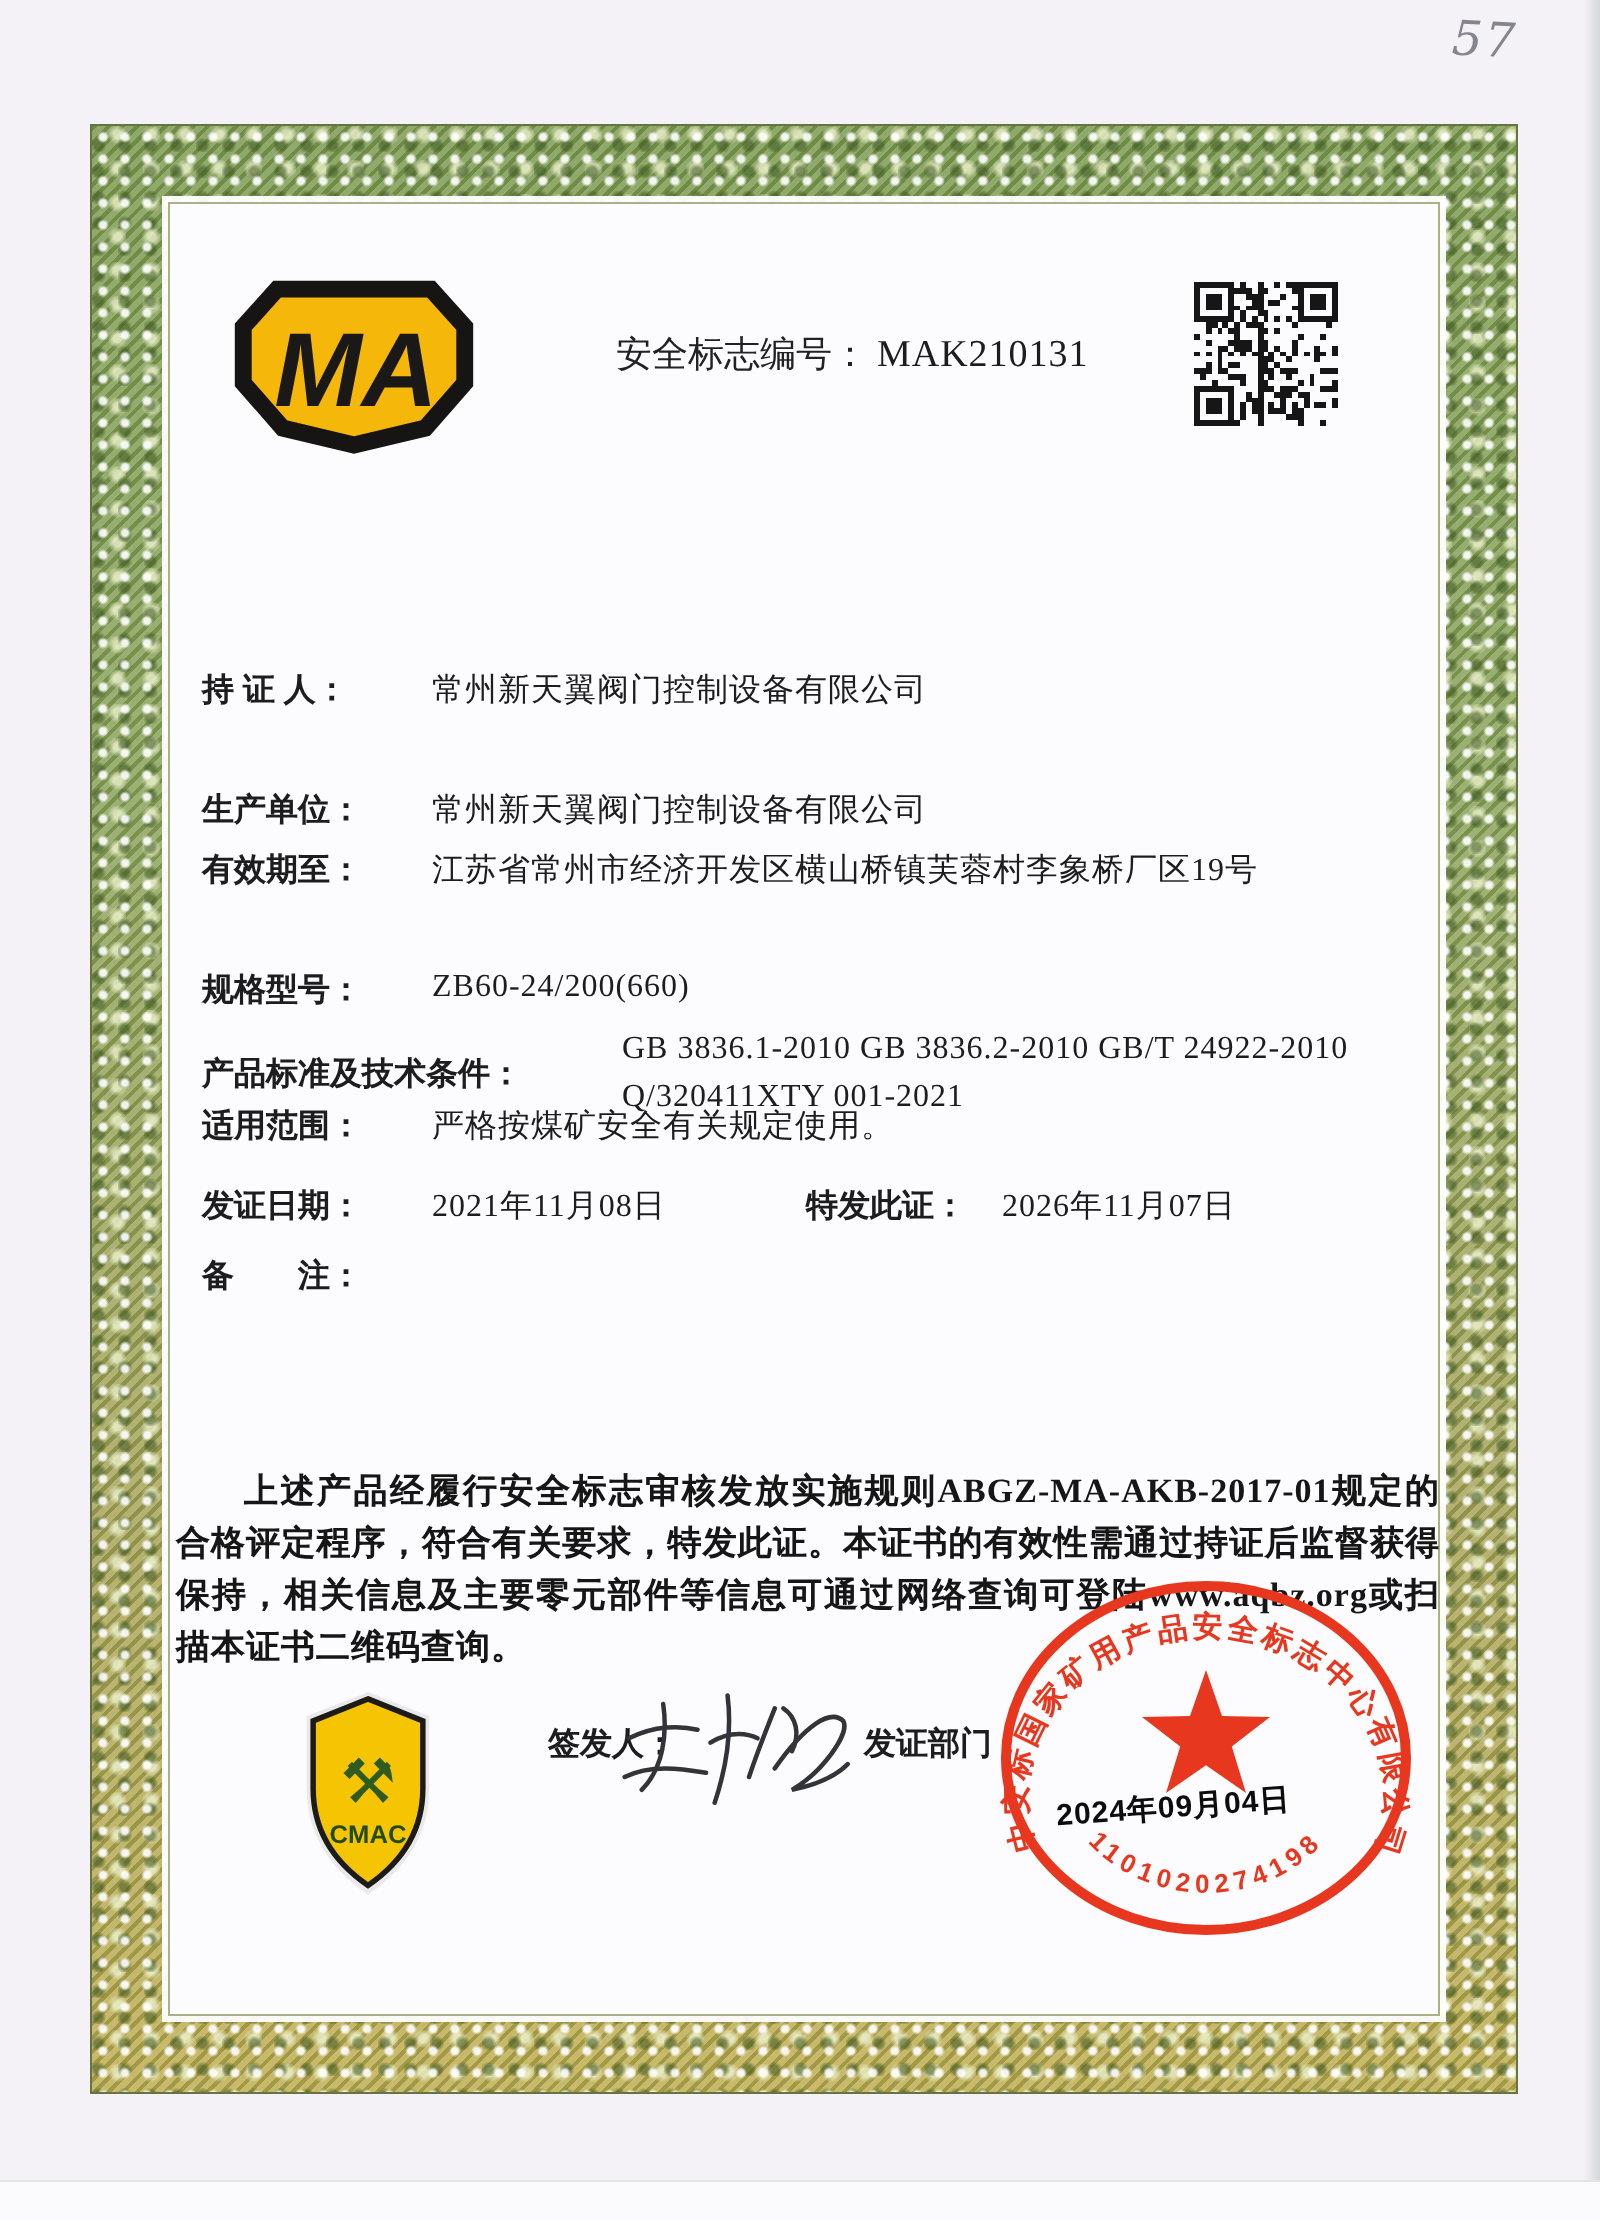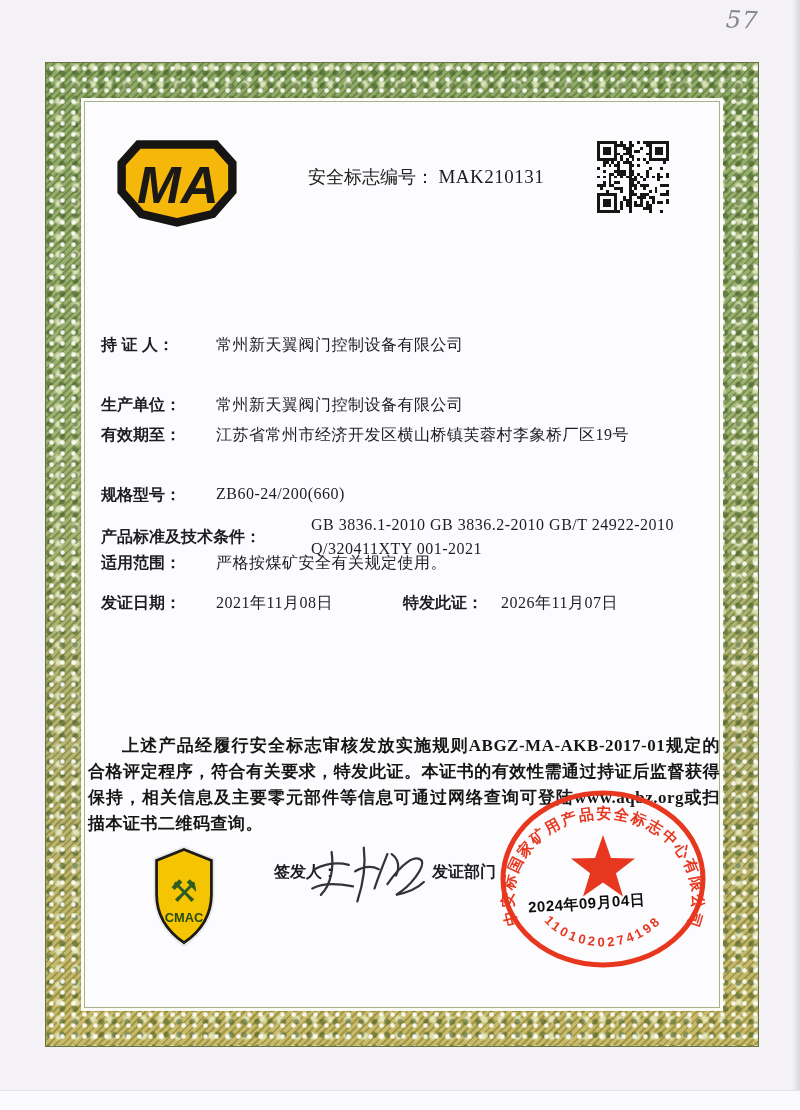--- a/index.html
+++ b/index.html
@@ -400,20 +400,23 @@
     <span class="val">严格按煤矿安全有关规定使用。</span>
   </div>
 
   <div class="row row-dates">
     <span class="lbl">发证日期：</span>
     <span class="val val1">2021年11月08日</span>
     <span class="lbl2">特发此证：</span>
     <span class="val val2">2026年11月07日</span>
   </div>
 
+  <div class="row row-remark">
+    <span class="lbl">备　　注：</span>
+  </div>
 
   <div class="statement">上述产品经履行安全标志审核发放实施规则ABGZ-MA-AKB-2017-01规定的合格评定程序，符合有关要求，特发此证。本证书的有效性需通过持证后监督获得保持，相关信息及主要零元部件等信息可通过网络查询可登陆www.aqbz.org或扫描本证书二维码查询。</div>
 
   <svg class="cmac" viewBox="0 0 70 110">
     <path d="M35,2 L66,14 V52 C66,78 52,95 35,107 C18,95 4,78 4,52 V14 Z" fill="none" stroke="#e9e9ea" stroke-width="5"></path>
     <path d="M35,3 L65,15 V52 C65,77 51,94 35,105 C19,94 5,77 5,52 V15 Z" fill="#f5c402" stroke="#1c1b18" stroke-width="3"></path>
     <text x="35" y="60" text-anchor="middle" font-size="34" fill="#2e5b1f">⚒</text>
     <text x="35" y="82" text-anchor="middle" font-family="Liberation Sans, sans-serif" font-size="14" font-weight="bold" fill="#234b15">CMAC</text>
   </svg>
 

